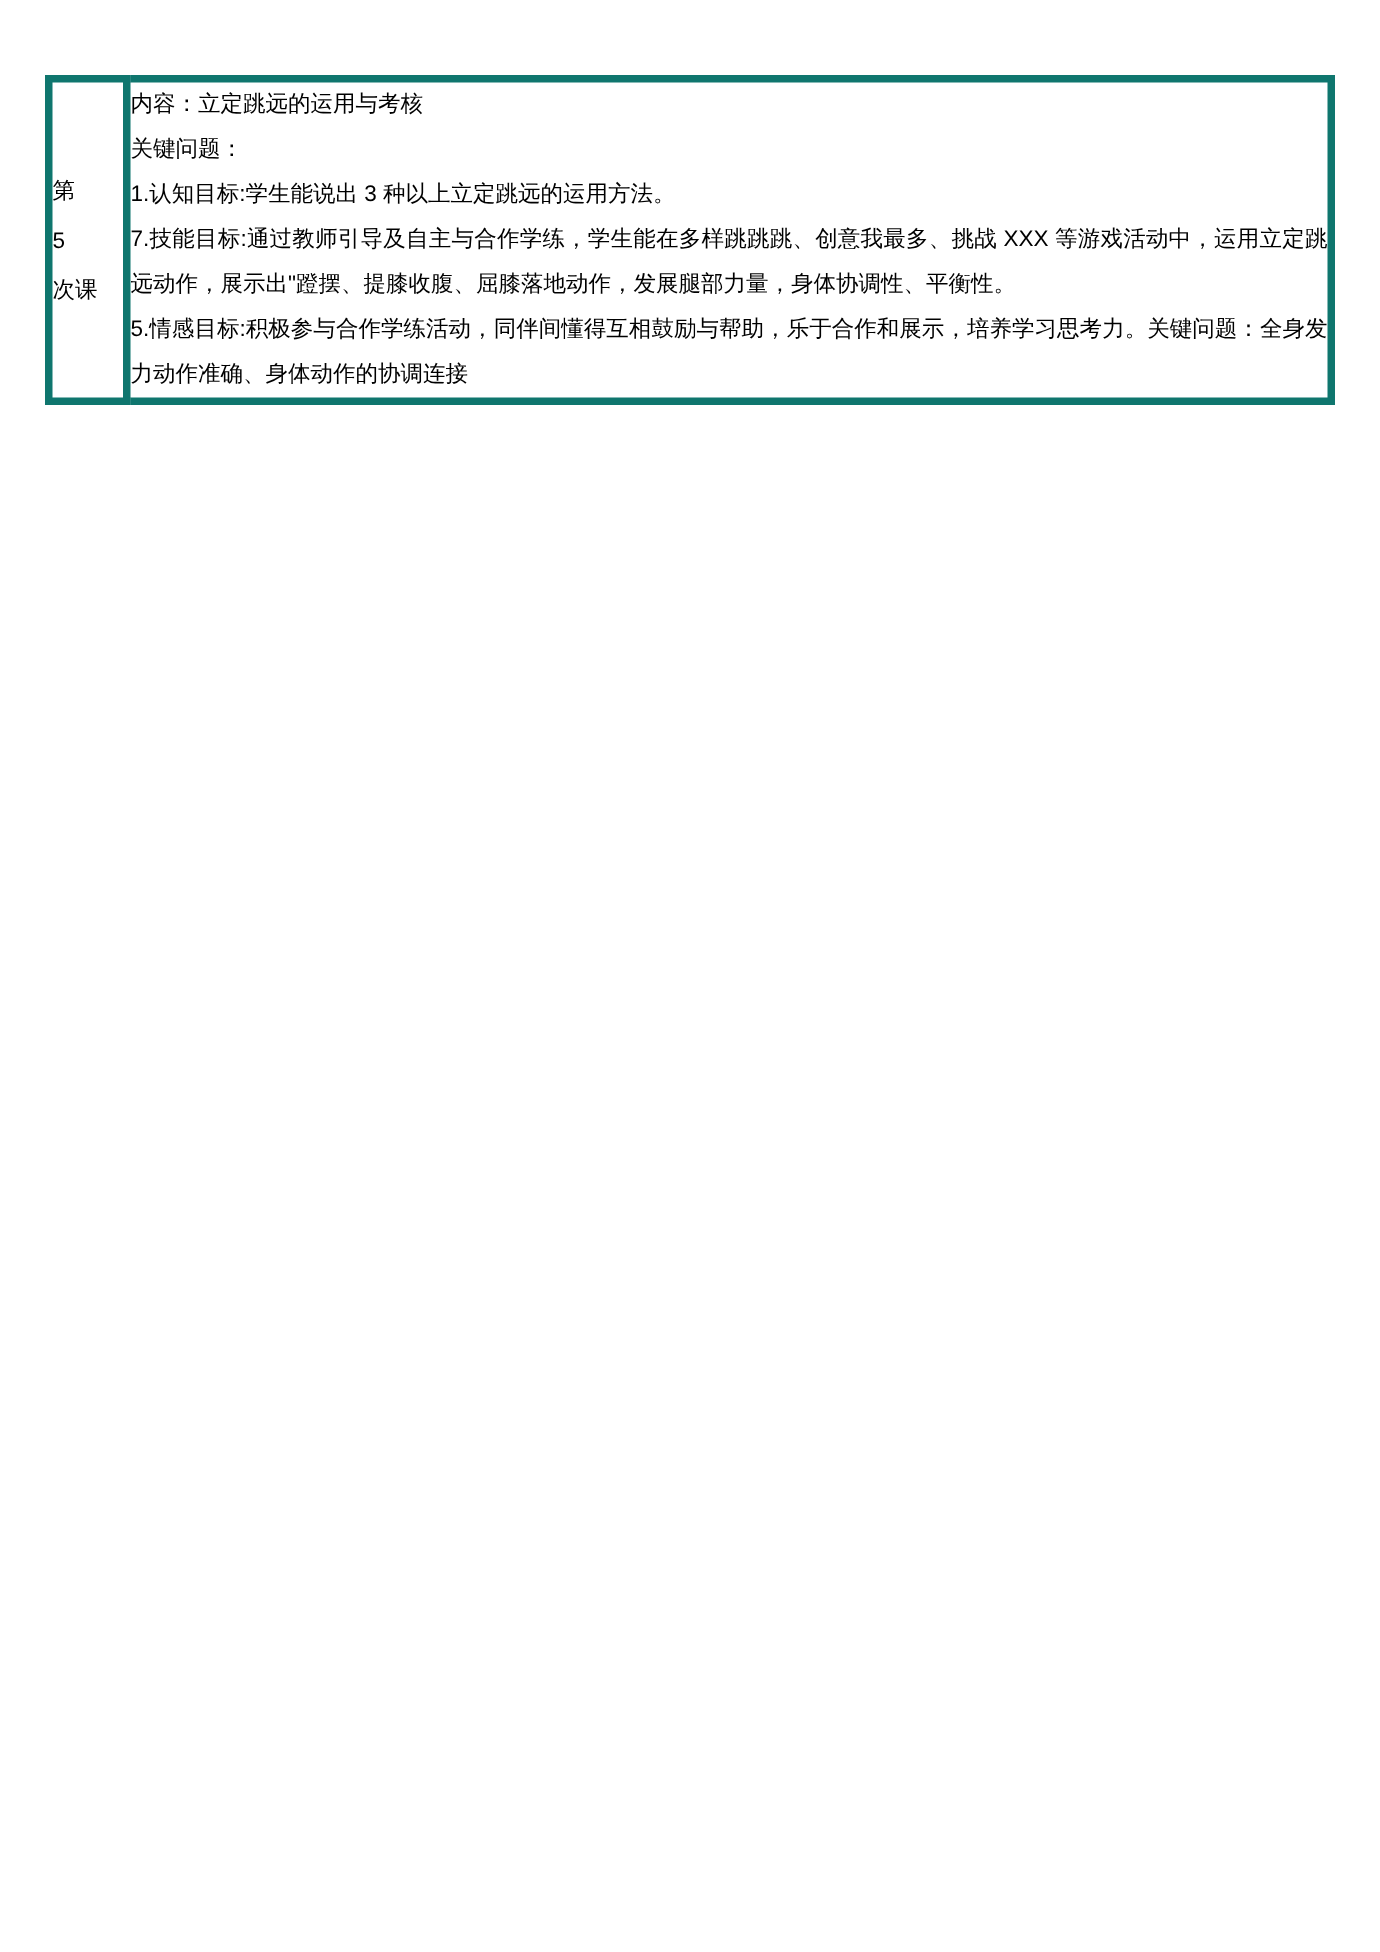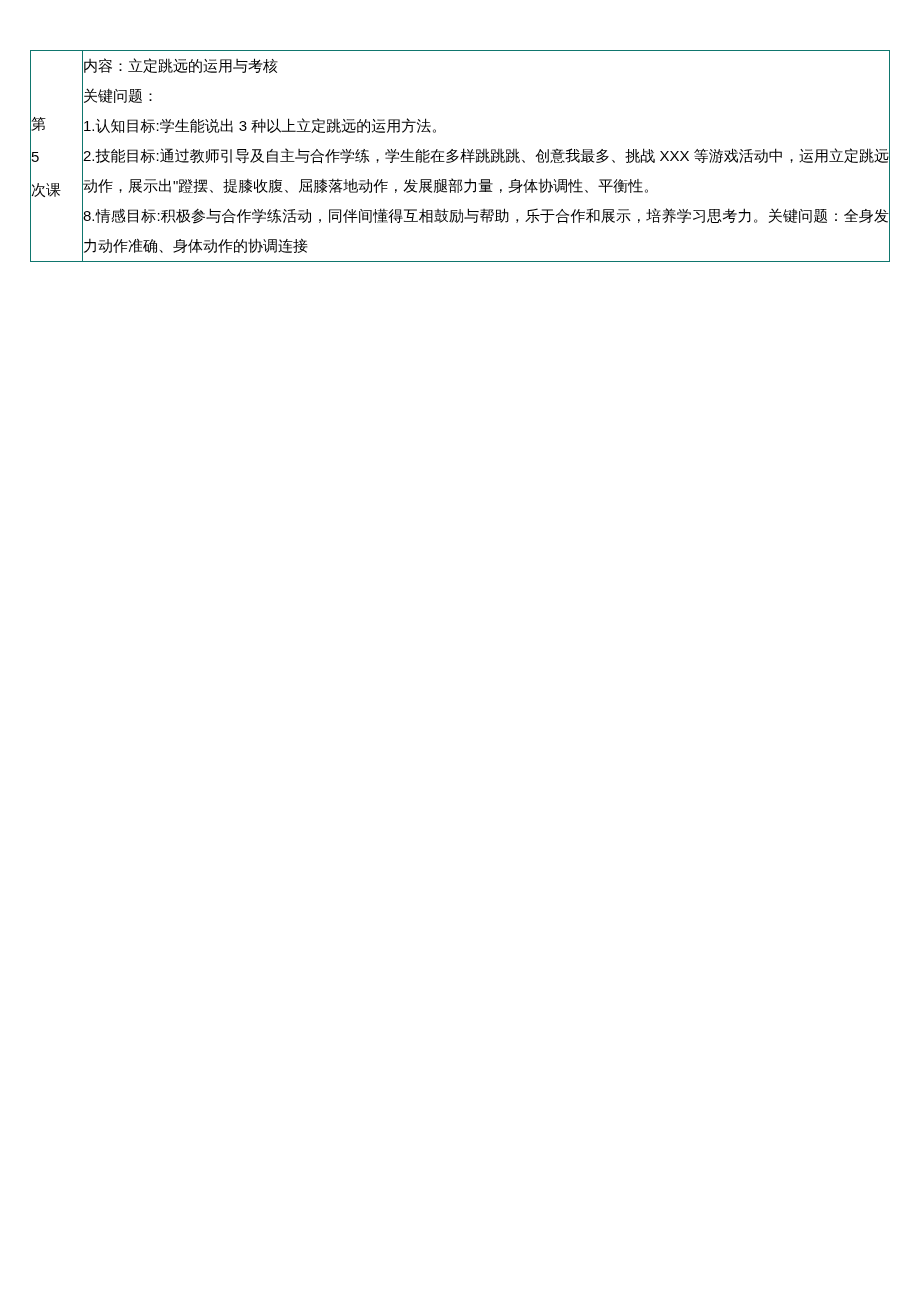--- a/index.html
+++ b/index.html
@@ -13,21 +13,21 @@
       font-size: 15px;
       color: #000000;
       padding: 50px 30px;
     }
     .table-wrapper {
       width: 100%;
       border: 1px solid #999999;
       border-collapse: collapse;
     }
     .table-wrapper td {
-      border: 1px solid #0f766e;
+      border: 5px solid #0f766e;
       vertical-align: middle;
       padding: 0;
     }
     .col-left {
       width: 52px;
       text-align: left;
       padding: 4px 2px 4px 4px;
       line-height: 2.2;
       vertical-align: middle;
     }
@@ -48,18 +48,18 @@
       <tr>
     <td class="col-left">
       <div>第</div>
       <div>5</div>
       <div>次课</div>
     </td>
     <td class="col-right">
       <div>内容：立定跳远的运用与考核</div>
       <div>关键问题：</div>
       <div>1.认知目标:学生能说出 3 种以上立定跳远的运用方法。</div>
-      <div>2.技能目标:通过教师引导及自主与合作学练，学生能在多样跳跳跳、创意我最多、挑战 XXX 等游戏活动中，运用立定跳远动作，展示出"蹬摆、提膝收腹、屈膝落地动作，发展腿部力量，身体协调性、平衡性。</div>
-      <div>8.情感目标:积极参与合作学练活动，同伴间懂得互相鼓励与帮助，乐于合作和展示，培养学习思考力。关键问题：全身发力动作准确、身体动作的协调连接</div>
+      <div>7.技能目标:通过教师引导及自主与合作学练，学生能在多样跳跳跳、创意我最多、挑战 XXX 等游戏活动中，运用立定跳远动作，展示出"蹬摆、提膝收腹、屈膝落地动作，发展腿部力量，身体协调性、平衡性。</div>
+      <div>5.情感目标:积极参与合作学练活动，同伴间懂得互相鼓励与帮助，乐于合作和展示，培养学习思考力。关键问题：全身发力动作准确、身体动作的协调连接</div>
     </td>
   </tr>
 </tbody>
   </table>
 
 </body></html>

